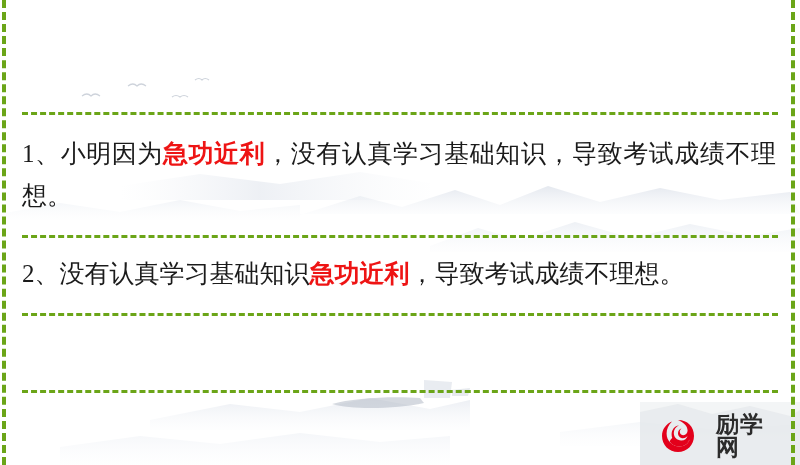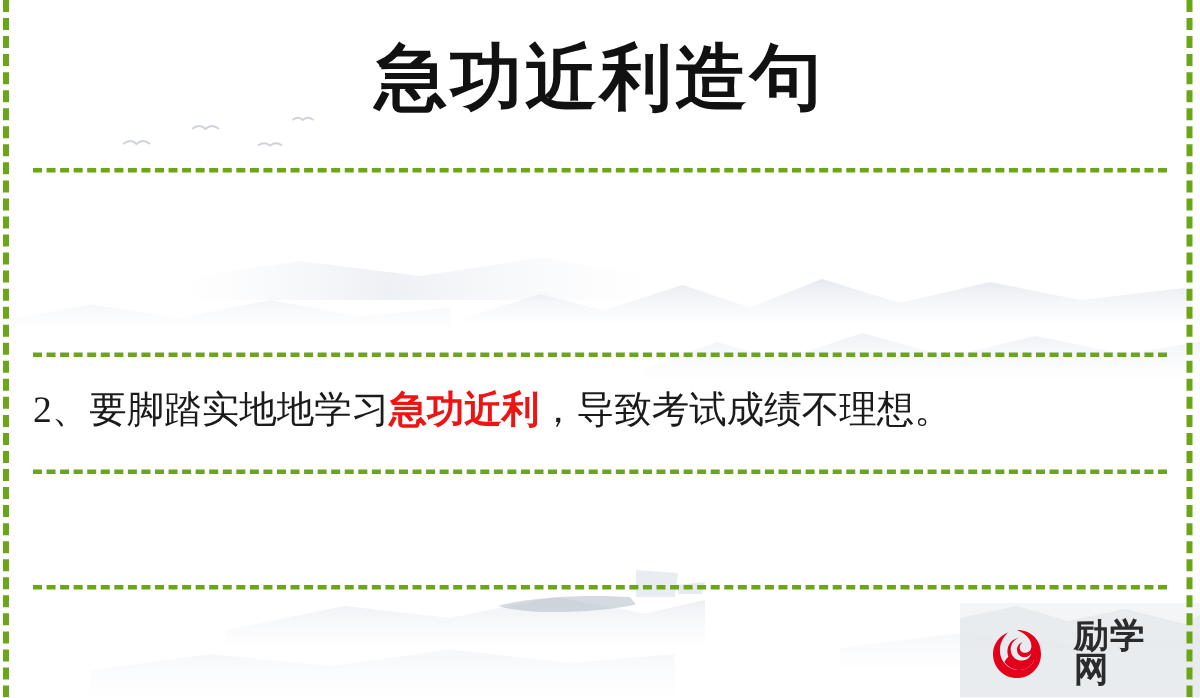--- a/index.html
+++ b/index.html
@@ -161,29 +161,31 @@
       </g>
 
       <rect x="640" y="402" width="160" height="63" fill="#e9ecef" opacity="0.55"></rect>
       <path d="M640 412 L678 404 L712 414 L750 406 L790 416 L800 410 L800 465 L640 465 Z" fill="#dfe3e8" opacity="0.5"></path>
     </svg>
   </div>
 
   <div class="edge-dash left"></div>
   <div class="edge-dash right"></div>
 
-  <div class="title">急功近利造句</div>
 
   <div class="hr-dash" style="top:112px;"></div>
 
+  <div class="sentence" style="top:133px;">
+    <span>1、</span><span>小明因为</span><span class="kw">急功近利</span><span>，没有认真学习基础知识，导致考试成绩不理想。</span>
+  </div>
 
   <div class="hr-dash" style="top:235px;"></div>
 
   <div class="sentence" style="top:253px;">
-    <span>2、</span><span>要脚踏实地地学习</span><span class="kw">急功近利</span><span>，导致考试成绩不理想。</span>
+    <span>2、</span><span>没有认真学习基础知识</span><span class="kw">急功近利</span><span>，导致考试成绩不理想。</span>
   </div>
 
   <div class="hr-dash" style="top:313px;"></div>
 
 
   <div class="hr-dash" style="top:390px;"></div>
 
   <div class="logo">
     <span class="logo-mark">
       <svg viewBox="0 0 36 36" xmlns="http://www.w3.org/2000/svg" aria-hidden="true">

